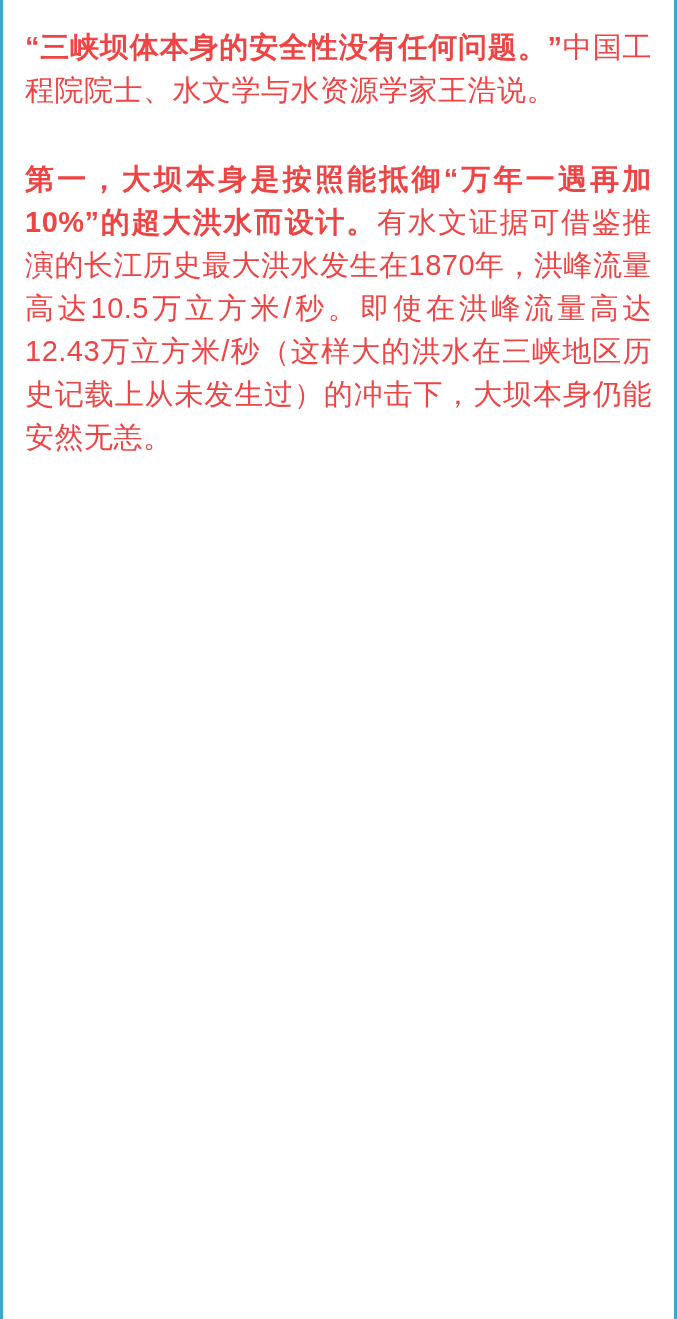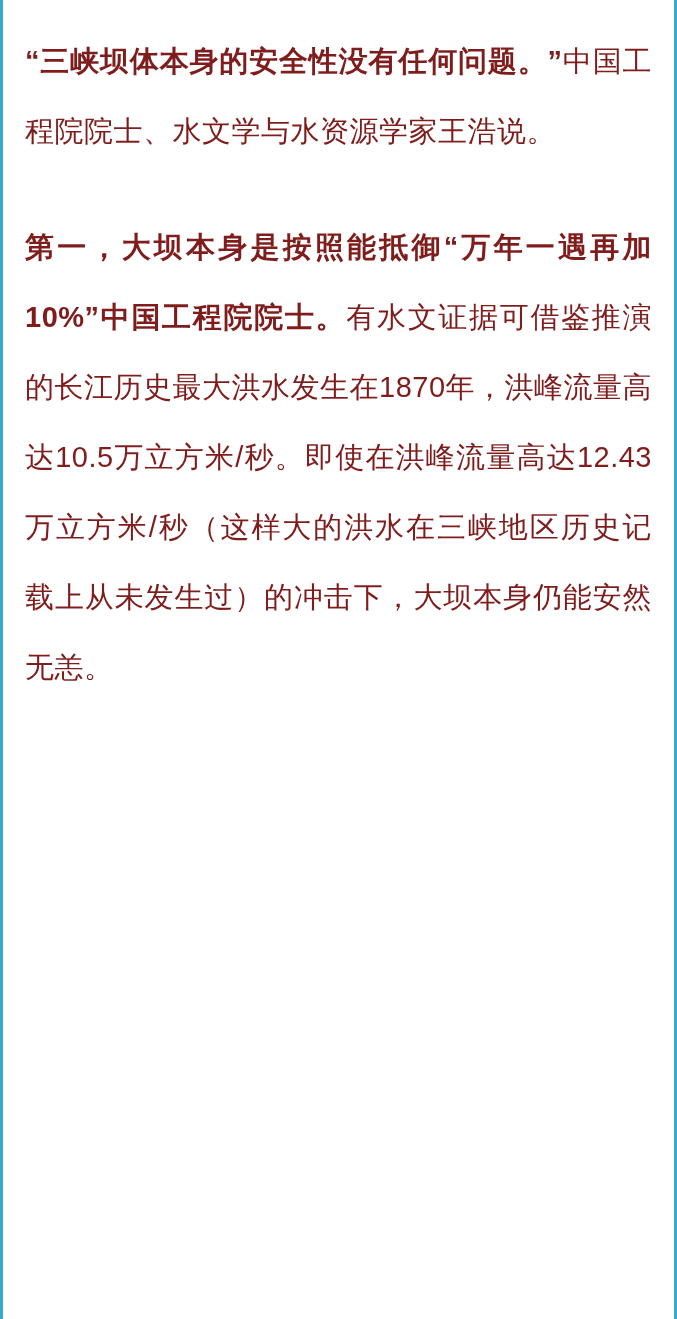--- a/index.html
+++ b/index.html
@@ -20,23 +20,23 @@
     box-sizing: border-box;
     background: #ffffff;
     border-left: 3px solid #3aa9c9;
     border-right: 3px solid #3aa9c9;
     overflow: hidden;
   }
   .content {
     padding: 26px 22px 0 22px;
   }
   .para {
-    color: #7f1d1d;
+    color: #ef4444;
     font-size: 29px;
-    line-height: 70px;
+    line-height: 43px;
     letter-spacing: 0.5px;
     text-align: justify;
     margin: 0 0 34px 0;
     white-space: pre-wrap;
   }
   .para .b {
     font-weight: bold;
   }
   .spacer-gap {
     height: 12px;
@@ -45,19 +45,19 @@
 </head>
 <body>
 
 <div class="page">
   <div class="content">
 
     <p class="para"><span class="b">“三峡坝体本身的安全性没有任何问题。”</span><span>中国工程院院士、水文学与水资源学家王浩说。</span></p>
 
     <div class="spacer-gap"></div>
 
-    <p class="para"><span class="b">第一，大坝本身是按照能抵御“万年一遇再加10%”中国工程院院士。</span><span>有水文证据可借鉴推演的长江历史最大洪水发生在1870年，洪峰流量高达10.5万立方米/秒。即使在洪峰流量高达12.43万立方米/秒（这样大的洪水在三峡地区历史记载上从未发生过）的冲击下，大坝本身仍能安然无恙。</span></p>
+    <p class="para"><span class="b">第一，大坝本身是按照能抵御“万年一遇再加10%”的超大洪水而设计。</span><span>有水文证据可借鉴推演的长江历史最大洪水发生在1870年，洪峰流量高达10.5万立方米/秒。即使在洪峰流量高达12.43万立方米/秒（这样大的洪水在三峡地区历史记载上从未发生过）的冲击下，大坝本身仍能安然无恙。</span></p>
 
     <div class="spacer-gap"></div>
 
 
   </div>
 </div>
 
 </body></html>

